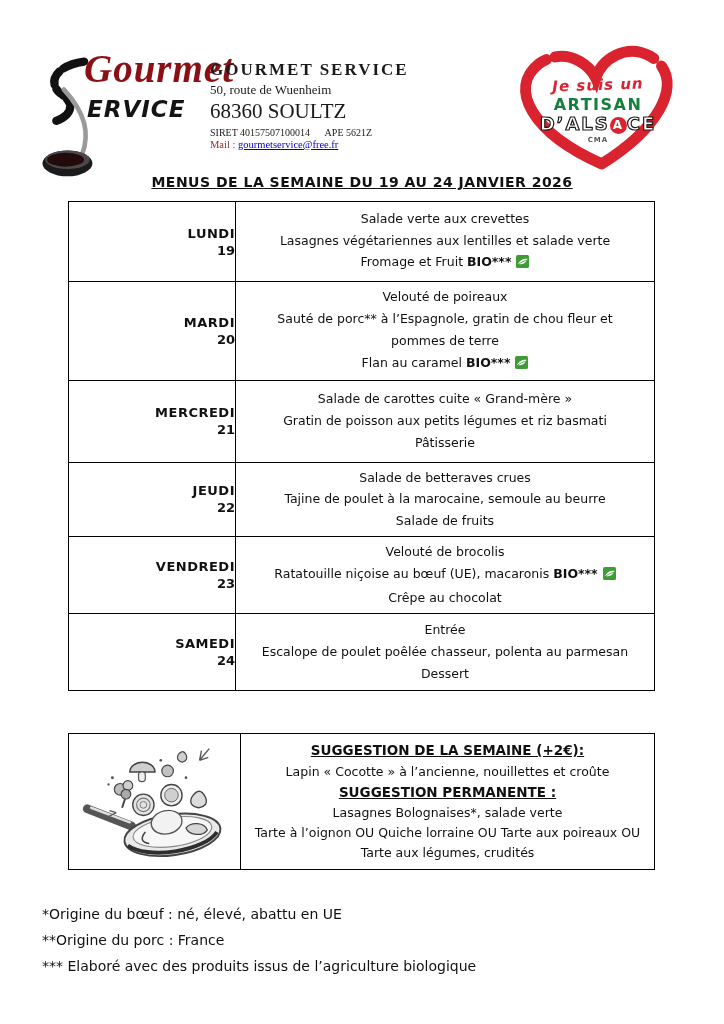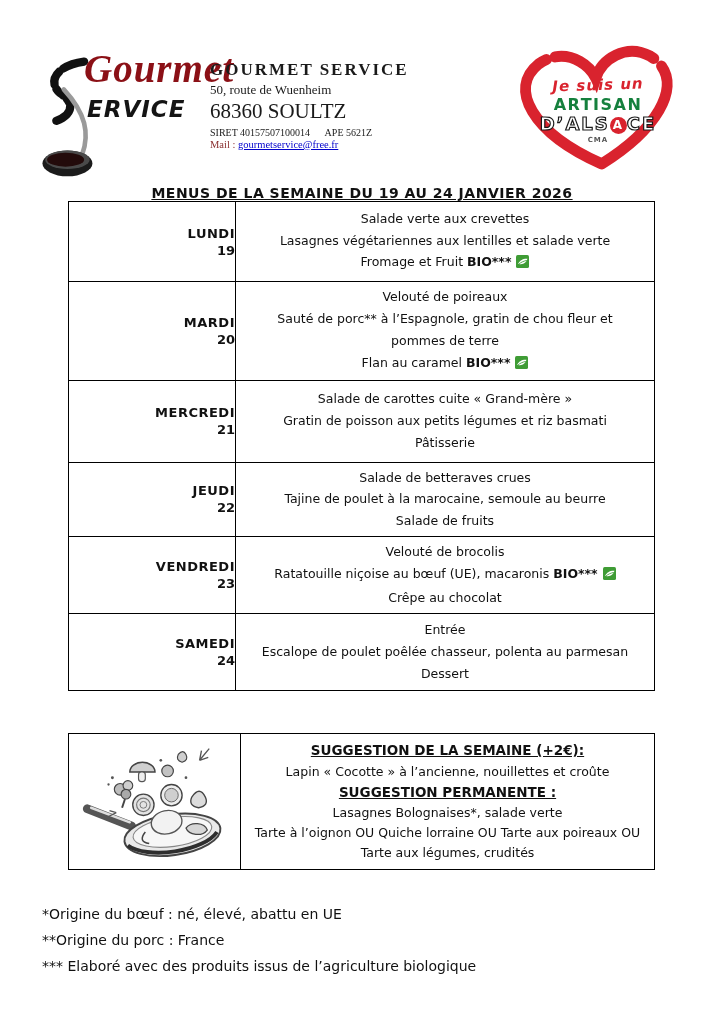--- a/index.html
+++ b/index.html
@@ -51,21 +51,21 @@
   }
   .a-circle {
     display:inline-block; width:17px; height:17px; border-radius:50%;
     background:#d9232e; color:#fff; -webkit-text-stroke:0;
     font-size:12px; line-height:17px; text-align:center; vertical-align:1px;
   }
   .badge-sub { font-size:7px; color:#555; letter-spacing:1px; margin-top:2px; font-weight:bold; }
 
   
   .title {
-    position:absolute; top:185px; left:0; width:100%; text-align:center;
+    position:absolute; top:174px; left:0; width:100%; text-align:center;
     font-size:14px; font-weight:bold; text-decoration:underline; letter-spacing:0.5px;
   }
 
   
   .menu-table {
     position:absolute; left:68px; top:201px; width:587px;
     border-collapse:collapse; table-layout:fixed;
   }
   .menu-table td { border:1px solid #000; vertical-align:middle; }
   .menu-table tr:nth-child(1) { height:80px; }

